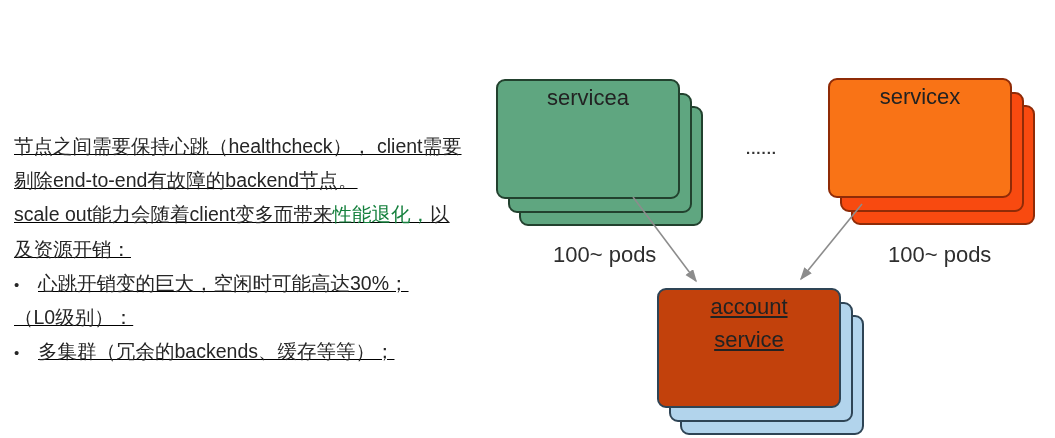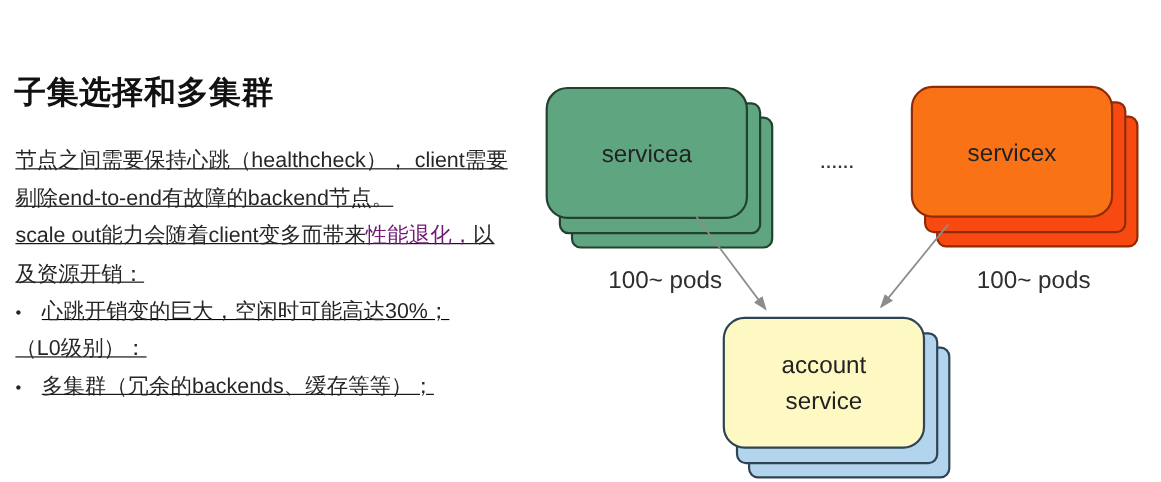--- a/index.html
+++ b/index.html
@@ -14,46 +14,45 @@
   .title {
     position:absolute; left:13px; top:46px;
     font-size:29px; font-weight:bold; color:#111111;
     white-space:nowrap; letter-spacing:0.5px;
   }
   .textcol { position:absolute; left:14px; top:129px; width:480px;text-decoration:underline; }
   .tline {
     height:34.2px; line-height:34.2px;
     font-size:19.5px; color:#262626; white-space:nowrap;
   }
-  .red { color:#701a75; }
+  .red { color:#15803d; }
   .bdot { display:inline-block; width:24px; font-size:15px; }
 
   
   .stack { position:absolute; width:180px; height:116px; }
   .card {
     position:absolute; left:0; top:0; width:180px; height:116px;
     border:2px solid #222; border-radius:9px; background:#ccc;
   }
   .off1 { transform:translate(12px,14px); }
   .off2 { transform:translate(23px,27px); }
   .card-front {
-    display:flex; flex-direction:column; align-items:center; justify-content:center;
-    font-size:22px; color:#222222;border-radius:20px;
+    display:flex; flex-direction:column; align-items:center; 
+    font-size:22px; color:#222222;
   }
   .card-line { line-height:33px; }
   .pods { position:absolute; font-size:22px; color:#2e2e2e; white-space:nowrap; }
   .ellipsis { position:absolute; font-size:15px; font-weight:bold; color:#333; letter-spacing:1px; }
   .arrows { position:absolute; left:0; top:0; pointer-events:none; }
 </style>
 </head>
 <body>
 
 <div class="slide">
 
-  <h1 class="title">子集选择和多集群</h1>
 
   <div class="textcol">
     <div class="tline">
       <span>节点之间需要保持心跳（healthcheck）， client需要</span>
     </div>
     <div class="tline">
       <span>剔除end-to-end有故障的backend节点。</span>
     </div>
     <div class="tline">
       <span>scale out能力会随着client变多而带来</span><span class="red">性能退化，</span><span>以</span>
@@ -86,21 +85,21 @@
       <div class="card off2" style="background-color: rgb(248, 74, 16); border-color: rgb(143, 43, 7);"></div>
       <div class="card off1" style="background-color: rgb(248, 74, 16); border-color: rgb(143, 43, 7);"></div>
       <div class="card card-front" style="background-color: #f97316; border-color: rgb(143, 43, 7);">
         <span class="card-line">servicex</span>
       </div>
     </div>
 
     <div class="stack" style="left:657px; top:288px;">
       <div class="card off2" style="background-color: rgb(178, 212, 236); border-color: rgb(46, 68, 85);"></div>
       <div class="card off1" style="background-color: rgb(178, 212, 236); border-color: rgb(46, 68, 85);"></div>
-      <div class="card card-front" style="background-color: #fef9c3; border-color: rgb(46, 68, 85);">
+      <div class="card card-front" style="background-color: #c2410c; border-color: rgb(46, 68, 85); text-decoration: underline;">
         <span class="card-line">account</span>
         <span class="card-line">service</span>
       </div>
     </div>
 
     <span class="ellipsis" style="left:746px; top:140px;">......</span>
 
     <span class="pods" style="left:553px; top:242px;">100~ pods</span>
     <span class="pods" style="left:888px; top:242px;">100~ pods</span>
 

